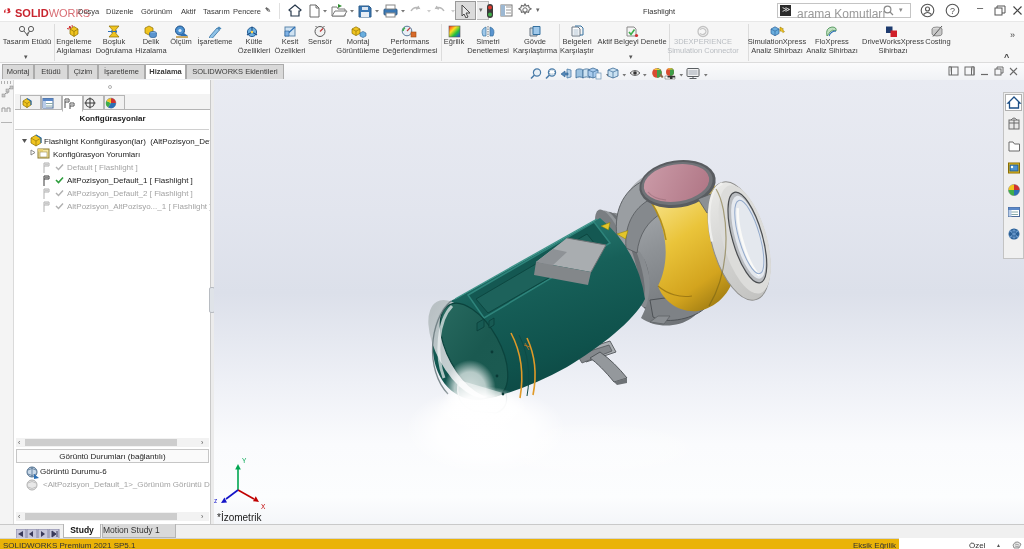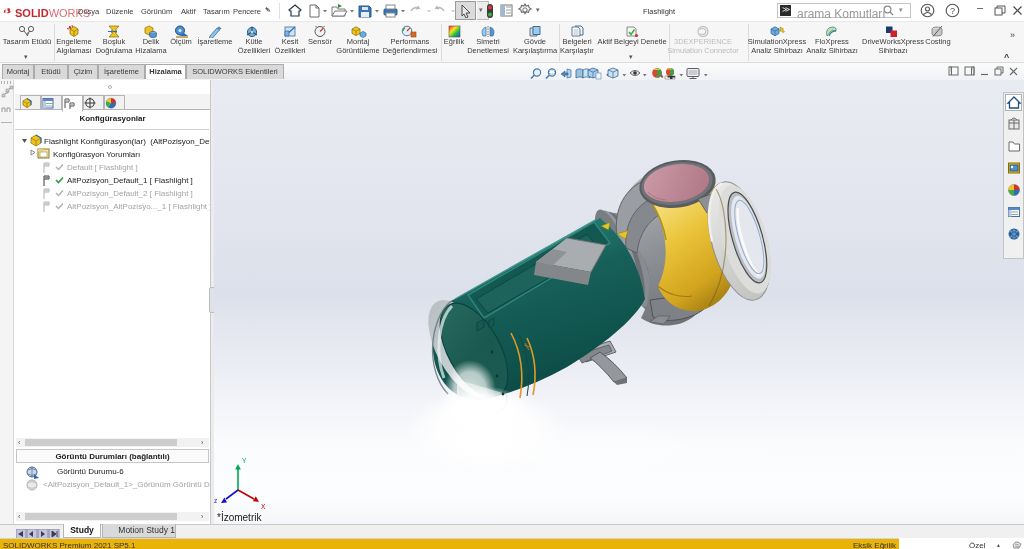--- a/index.html
+++ b/index.html
@@ -386,29 +386,29 @@
  <div class="a treerow dark" style="left:67px;top:96px">AltPozisyon_Default_1 [ Flashlight ]</div>
  <div class="a treerow gray" style="left:67px;top:109px">AltPozisyon_Default_2 [ Flashlight ]</div>
  <div class="a treerow gray" style="left:67px;top:122px">AltPozisyon_AltPozisyo..._1 [ Flashlight ]</div>
 
  <div class="a" style="left:16px;top:358px;width:193px;height:9px;background:#f2f2f2">
    <div class="a" style="left:2px;top:1px;font-size:7px;color:#555">‹</div>
    <div class="a" style="left:185px;top:1px;font-size:7px;color:#555">›</div>
    <div class="a" style="left:9px;top:1px;width:152px;height:7px;background:#cdcdcd"></div>
  </div>
 
- <div class="a" style="left:16px;top:369px;width:193px;height:14px;background:#fafafa;border:1px solid #c6c6c6;text-align:center;font-size:8px;font-weight:bold;color:#222;line-height:13px">Görüntü Durumları (bağlantılı)</div>
+ <div class="a" style="left:16px;top:369px;width:193px;height:14px;background:#fafafa;border:1px solid #c6c6c6;text-align:center;font-size:8px;font-weight:normal;color:#222;line-height:13px">Görüntü Durumları (bağlantılı)</div>
  <svg class="a" style="left:26px;top:386px" width="14" height="26" viewBox="0 0 14 26">
   <circle cx="6" cy="6" r="5" fill="#c8d8e8" stroke="#4a6a8a"></circle>
         <path d="M2 4 q4-3 8 0 M2 8 q4 3 8 0 M6 1 v10" stroke="#4a6a8a" fill="none" stroke-width=".7"></path>
         <path d="M8 8 l5 4 -5 1Z" fill="#2a6fb5"></path>
   <circle cx="6" cy="19" r="5" fill="#e8e8e8" stroke="#b0b0b0"></circle>
         <path d="M2 17 q4-3 8 0 M2 21 q4 3 8 0" stroke="#b0b0b0" fill="none" stroke-width=".7"></path>
  </svg>
- <div class="a treerow dark" style="left:57px;top:387px">Görüntü Durumu-6</div>
+ <div class="a treerow dark" style="left:40px;top:387px">Görüntü Durumu-6</div>
  <div class="a treerow gray" style="left:43px;top:400px;width:167px;overflow:hidden;">&lt;AltPozisyon_Default_1&gt;_Görünüm Görüntü Du</div>
 
  <div class="a" style="left:16px;top:432px;width:193px;height:9px;background:#f2f2f2">
    <div class="a" style="left:2px;top:1px;font-size:7px;color:#555">‹</div>
    <div class="a" style="left:185px;top:1px;font-size:7px;color:#555">›</div>
    <div class="a" style="left:9px;top:1px;width:152px;height:7px;background:#cdcdcd"></div>
  </div>
 </div>
 
 <div class="a" style="left:210px;top:80px;width:4px;height:444px;background:#ececec;border-left:1px solid #c9c9c9"></div>
@@ -660,21 +660,21 @@
         </g>
   <g fill="#3a3a5a">
           <path d="M3 2 v6 l5-3Z" transform="rotate(180 5 5)"></path>
           <path d="M2 5 l4-3 v6Z" transform="translate(11,0)"></path>
           <path d="M25 2 l4 3 -4 3Z"></path>
           <path d="M36 2 l4 3 -4 3Z M41 2 v6" stroke="#3a3a5a"></path>
         </g>
  </svg>
 </div>
 <div class="a" style="left:63px;top:524px;width:38px;height:14px;background:#fff;border:1px solid #b5b5b5;border-top:none;font-weight:bold;text-align:center;line-height:13px;color:#111;font-size:8.5px">Study</div>
-<div class="a" style="left:102px;top:524px;width:74px;height:14px;background:#d9d9d9;border:1px solid #b5b5b5;border-top:none;font-size:8.5px;text-align:right;line-height:13px;color:#333">Motion Study 1</div>
+<div class="a" style="left:102px;top:524px;width:74px;height:14px;background:#d9d9d9;border:1px solid #b5b5b5;border-top:none;font-size:8.5px;text-align:left;line-height:13px;color:#333">Motion Study 1</div>
 
 <div class="a" id="status">
   <div class="a" style="left:3px;top:2px">SOLIDWORKS Premium 2021 SP5.1</div>
   <div class="a" style="left:853px;top:2px">Eksik Eğrilik</div>
   <div class="a" style="left:969px;top:2px">Özel</div>
       <div class="a" style="left:996px;top:3px;font-size:5px;color:#555">▲</div>
       <svg class="a" style="left:1012px;top:1px" width="10" height="9" viewBox="0 0 10 9">
         <path d="M1 5 q2 -4 5 -3 l3 2 -2 4 -5 0Z" fill="#e8e8e8" stroke="#777" stroke-width=".8"></path>
         <path d="M3 4 l4 1 M3 6 l4 1" stroke="#777" stroke-width=".6"></path>
       </svg>

